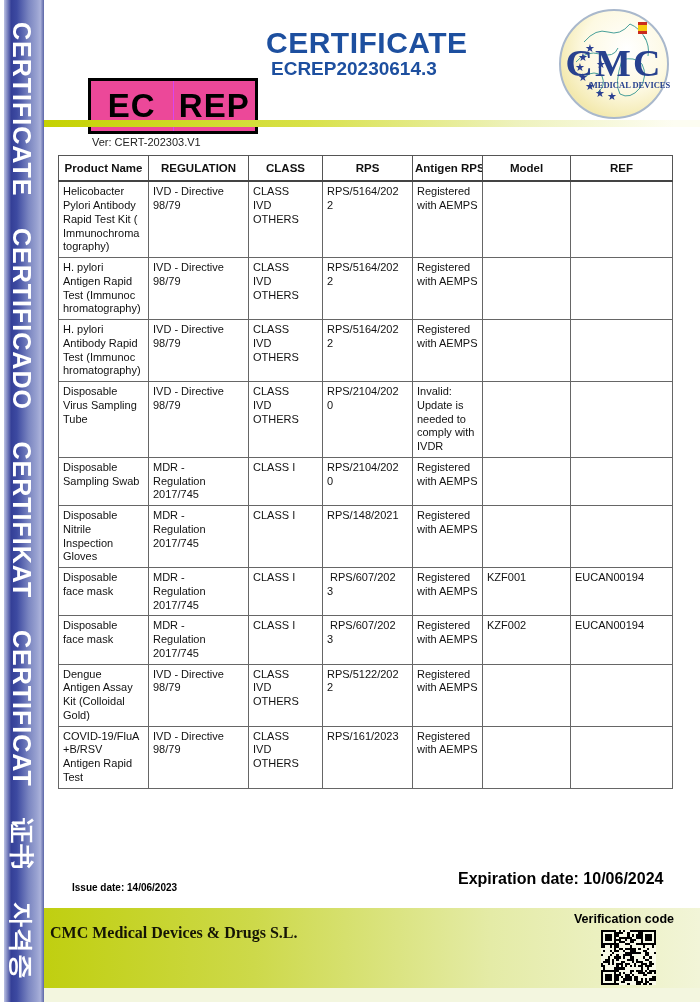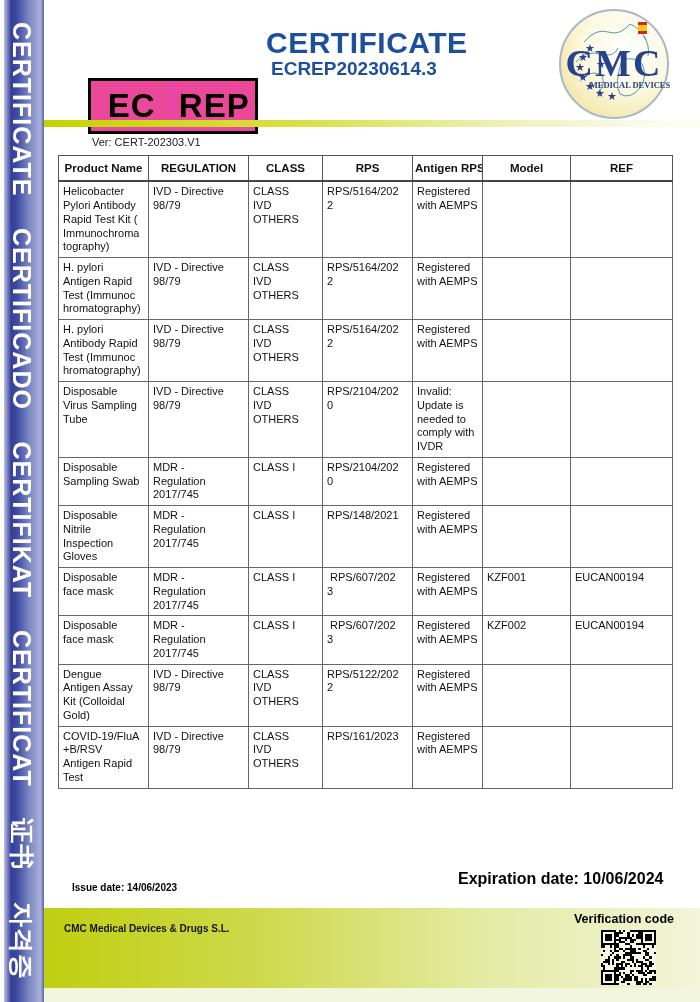--- a/index.html
+++ b/index.html
@@ -71,22 +71,22 @@
   
   .issue-date{position:absolute;left:72px;top:870px;font-size:10px;font-weight:bold;color:#000;margin-top:12px;}
   .expiration-date{position:absolute;left:426px;top:870px;font-size:16px;font-weight:bold;color:#000;margin-left:32px;}
 
   
   .footer{
     position:absolute;left:44px;top:908px;width:656px;height:80px;
     background:linear-gradient(to right,#c0cf10 0%,#cdd94a 32%,#e4eba6 68%,#f2f5d8 100%);
   }
   .footer-lines{
-    position:absolute;left:20px;top:13px;
-    font-size:10px;font-weight:bold;color:#151505;line-height:1.55;
+    position:absolute;left:6px;top:13px;
+    font-size:16px;font-weight:bold;color:#151505;line-height:1.55;font-family:Liberation Serif, serif;
   }
   .verification{
     position:absolute;right:26px;top:4px;
     font-size:12.5px;font-weight:bold;color:#000;
   }
   .qr{position:absolute;right:44px;top:22px;width:55px;height:55px;}
   .bottom-strip{
     position:absolute;left:44px;top:988px;width:656px;height:14px;
     background:#f3f6df;
   }

